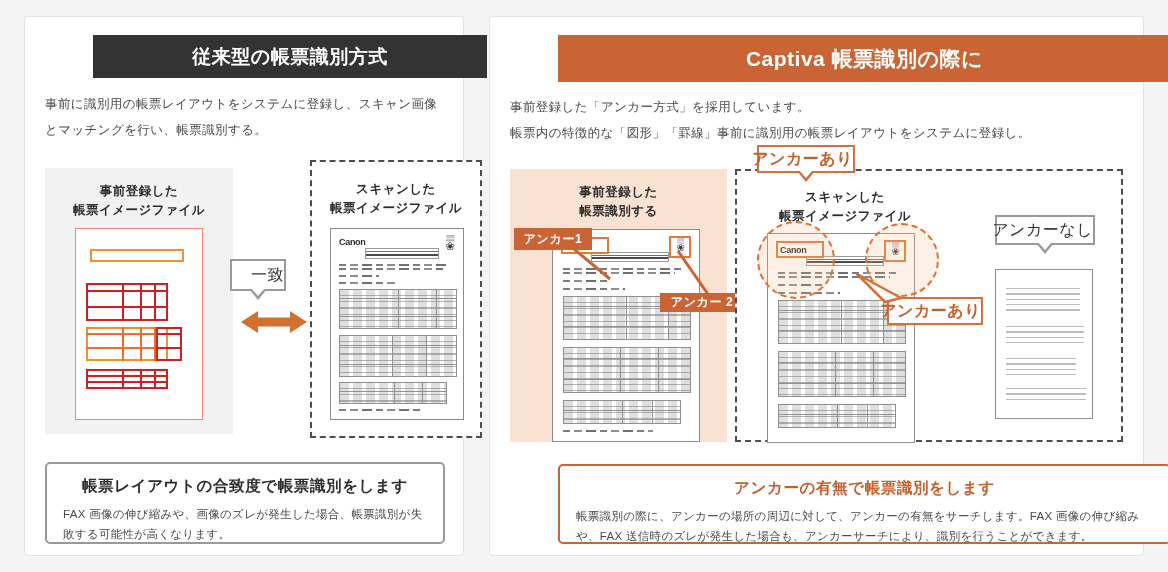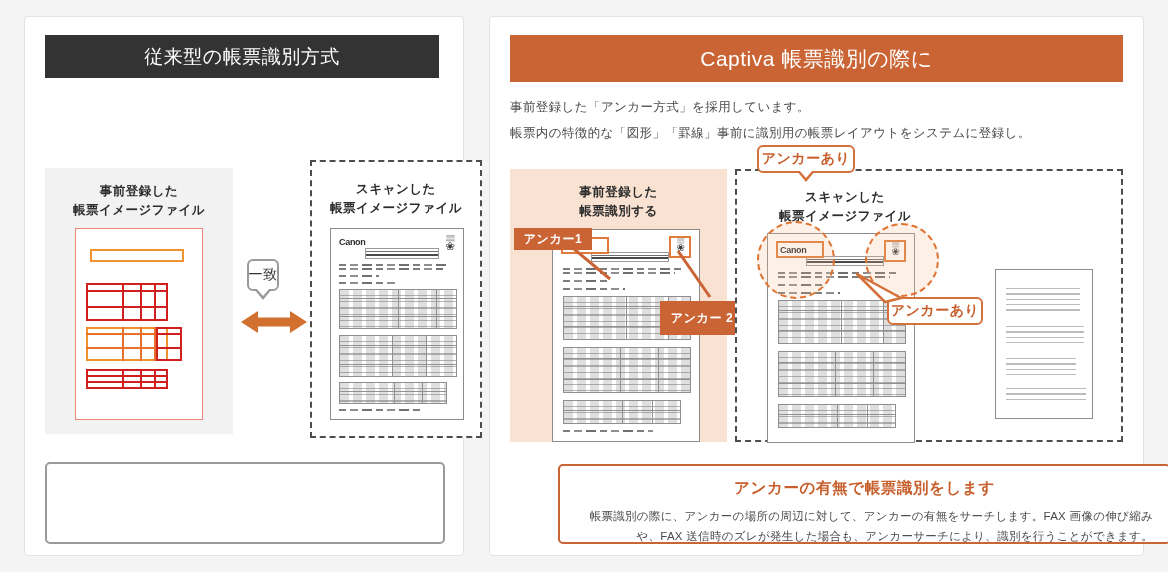--- a/index.html
+++ b/index.html
@@ -19,22 +19,23 @@
     border-radius: 4px;
   }
   #card-left  { left: 24px;  top: 16px; width: 440px; height: 540px; }
   #card-right { left: 489px; top: 16px; width: 655px; height: 540px; }
 
   
   .panel-header {
     position: absolute;
     display: flex; align-items: center; justify-content: center;
     color: #ffffff;
-    font-weight: normal;
+    font-weight: bold;
     letter-spacing: .5px;
+    margin-left: 48px;
   }
   #header-left {
     left: 20px; top: 18px; width: 394px; height: 43px;
     background: #333333; font-size: 19px;
   }
   #header-right {
     left: 20px; top: 18px; width: 613px; height: 47px;
     background: #ca6434; font-size: 21px;
   }
 
@@ -154,24 +155,24 @@
     position: absolute;
     background: repeating-linear-gradient(
       to bottom, transparent 0 4px, rgba(135,135,135,.55) 4px 5.3px);
   }
 
   
   .bubble {
     position: absolute;
     background: #ffffff;
     border: 2px solid #9a9a9a;
-    border-radius: 6px;
-    display: flex; align-items: center; justify-content: center;
+    border-radius: 0;
+    display: flex; align-items: center; justify-content: flex-end;
     color: #333333;
-    font-size: 14px;
+    font-size: 16px;
     letter-spacing: .5px;
     white-space: nowrap;
   }
   .bubble.orange { border-color: #d4703a; color: #c75f2c; font-weight: bold; }
   .bubble .tail, .bubble .tail-in {
     position: absolute;
     width: 0; height: 0;
   }
   
   .bubble.tail-down .tail {
@@ -237,31 +238,34 @@
   .callout.orange .callout-title { color: #c75f2c; }
   .callout-body {
     font-size: 11.5px;
     color: #4a4a4a;
     line-height: 1.75;
     letter-spacing: .3px;
   }
   #callout-left  { left: 20px; top: 445px; width: 400px; height: 82px; }
   #callout-right { left: 20px; top: 447px; width: 613px; height: 80px; }
   #callout-left .callout-body { text-align: left; }
-  #callout-right .callout-body { text-align: right; }
+  #callout-right .callout-body { text-align: left; }
 </style>
 </head>
 <body>
 
 <div class="stage">
 
   <div class="card" id="card-left">
 
     <div class="panel-header" id="header-left">従来型の帳票識別方式</div>
 
+    <div class="desc" id="desc-left">
+      <p>事前に識別用の帳票レイアウトをシステムに登録し、スキャン画像とマッチングを行い、帳票識別する。</p>
+    </div>
 
     <div class="diagram" id="diagram-left">
 
       <div class="gray-box" style="left:0; top:8px; width:188px; height:266px;">
         <div class="box-caption" style="top:14px;">
           <span>事前登録した</span><br>
           <span>帳票イメージファイル</span>
         </div>
 
         <div class="wire-page" style="left:30px; top:60px; width:128px; height:192px;">
@@ -295,21 +299,21 @@
             <div class="o"></div>
             <div class="h" style="top:6px;"></div>
             <div class="h" style="top:12px;"></div>
             <div class="v" style="left:36px;"></div>
             <div class="v" style="left:54px;"></div>
             <div class="v" style="left:68px;"></div>
           </div>
         </div>
       </div>
 
-      <div class="bubble tail-down" style="left:202px; top:99px; width:32px; height:32px;">
+      <div class="bubble tail-down" style="left:185px; top:99px; width:56px; height:32px;">
         <span>一致</span>
         <span class="tail"></span>
         <span class="tail-in"></span>
       </div>
 
       <div class="dbl-arrow" style="left:196px; top:148px; width:66px; height:28px;">
         <svg width="66" height="28" viewBox="0 0 66 28">
           <polygon points="0,14 17,3 17,9.5 49,9.5 49,3 66,14 49,25 49,18.5 17,18.5 17,25" fill="#d2712f"></polygon>
         </svg>
       </div>
@@ -347,20 +351,22 @@
               <div class="vr" style="left:82px;"></div>
               <div class="hr" style="top:8px;"></div>
             </div>
             <div class="d-line" style="left:8px; top:180px; width:84px;"></div>
           </div>
         </div>
       </div>
     </div>
 
     <div class="callout" id="callout-left">
+      <div class="callout-title">帳票レイアウトの合致度で帳票識別をします</div>
+      <div class="callout-body">FAX 画像の伸び縮みや、画像のズレが発生した場合、帳票識別が失敗する可能性が高くなります。</div>
     </div>
   </div>
 
   <div class="card" id="card-right">
 
     <div class="panel-header" id="header-right">Captiva 帳票識別の際に</div>
 
     <div class="desc" id="desc-right">
       <p>事前登録した「アンカー方式」を採用しています。</p>
       <p>帳票内の特徴的な「図形」「罫線」事前に識別用の帳票レイアウトをシステムに登録し。</p>
@@ -408,21 +414,21 @@
           </div>
         </div>
 
         <div class="tag" style="left:4px; top:59px; width:78px; height:22px;">
           <span>アンカー1</span>
         </div>
         <svg class="connector" style="left:62px; top:78px;" width="42" height="36" viewBox="0 0 42 36">
           <path d="M2,2 L38,32" stroke="#ca6434" stroke-width="3" fill="none"></path>
         </svg>
 
-        <div class="tag" style="left:150px; top:132px; width:84px; height:34px;">
+        <div class="tag" style="left:150px; top:124px; width:84px; height:19px;">
           <span>アンカー 2</span>
         </div>
         <svg class="connector" style="left:164px; top:80px;" width="42" height="52" viewBox="0 0 42 52">
           <path d="M4,2 L36,48" stroke="#ca6434" stroke-width="3" fill="none"></path>
         </svg>
       </div>
 
       <div class="dashed-box dash-fine" style="left:225px; top:17px; width:388px; height:273px; border-color:#4d4d4d;">
         <div class="box-caption" style="top:17px; left:-84px; width:100%;">
           <span>スキャンした</span><br>
@@ -480,20 +486,25 @@
         <span class="tail-in"></span>
       </div>
 
       <div class="bubble orange" style="left:377px; top:145px; width:96px; height:28px;">
         <span>アンカーあり</span>
       </div>
       <svg class="connector" style="left:345px; top:120px;" width="52" height="34" viewBox="0 0 52 34">
         <path d="M2,2 L46,26 L30,30 Z" fill="#ffffff" stroke="#d4703a" stroke-width="2.5" stroke-linejoin="round"></path>
       </svg>
 
+      <div class="bubble tail-down" style="left:485px; top:63px; width:100px; height:30px;">
+        <span>アンカーなし</span>
+        <span class="tail"></span>
+        <span class="tail-in"></span>
+      </div>
     </div>
 
     <div class="callout orange" id="callout-right">
       <div class="callout-title">アンカーの有無で帳票識別をします</div>
       <div class="callout-body">帳票識別の際に、アンカーの場所の周辺に対して、アンカーの有無をサーチします。FAX 画像の伸び縮みや、FAX 送信時のズレが発生した場合も、アンカーサーチにより、識別を行うことができます。</div>
     </div>
   </div>
 
 </div>
 

